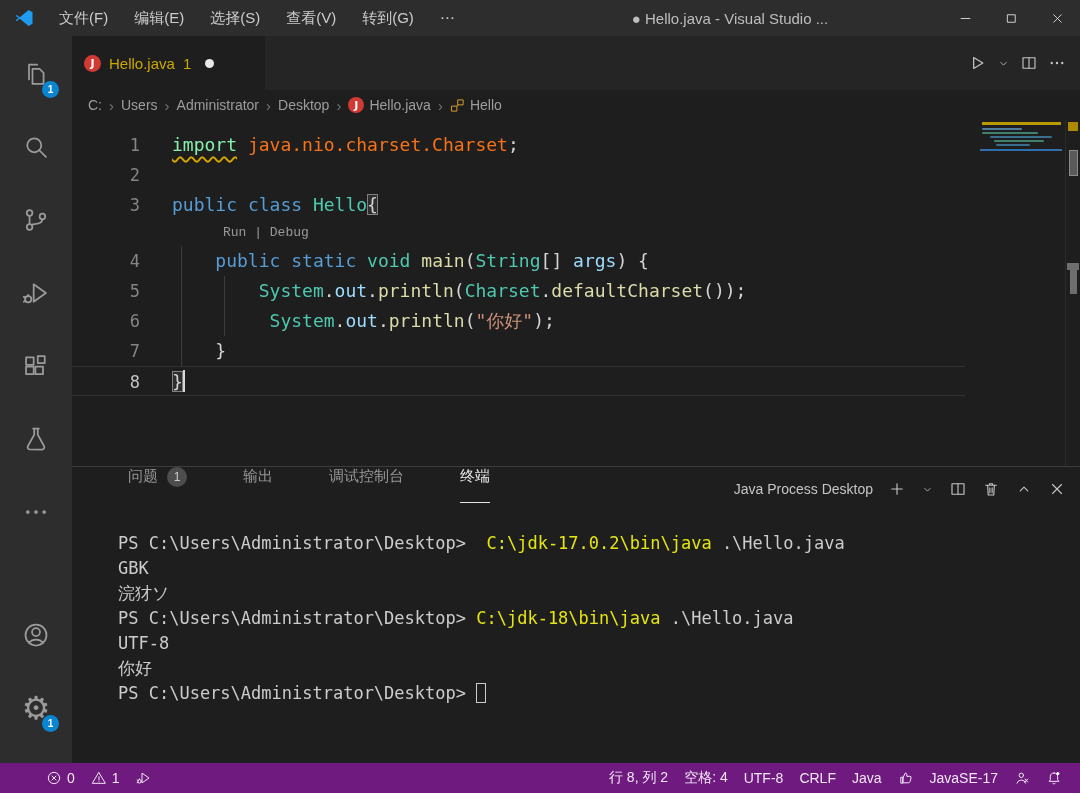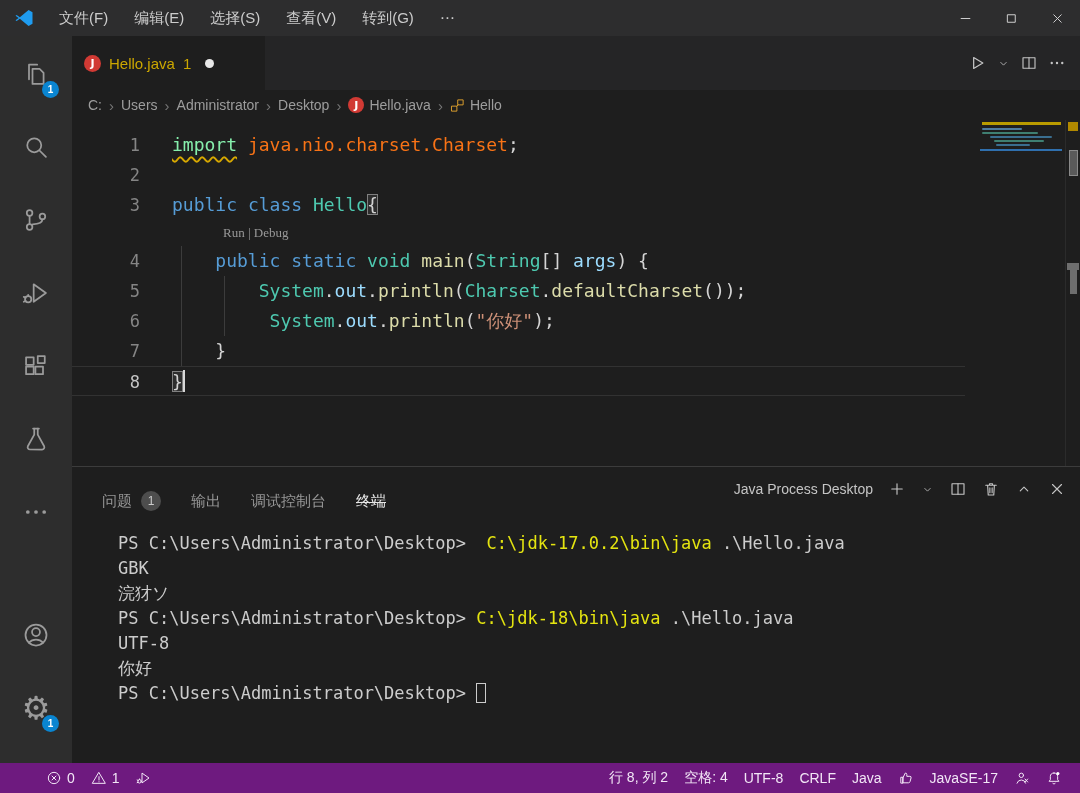--- a/index.html
+++ b/index.html
@@ -45,39 +45,39 @@
 
   
   .editor{flex:1;position:relative;background:#1e1e1e;overflow:hidden;
     font-family:"DejaVu Sans Mono","Liberation Mono",monospace;font-size:18px;}
   .code-area{position:absolute;left:0;top:10px;right:115px;}
   .code-line{display:flex;height:30px;line-height:30px;white-space:pre;}
   .ln{flex:0 0 100px;text-align:right;padding-right:32px;color:#858585;font-size:17px;}
   .line-current{border-top:1px solid rgba(255,255,255,0.09);border-bottom:1px solid rgba(255,255,255,0.09);}
   .line-current .ln{color:#c6c6c6;}
   .codelens{height:26px;line-height:26px;font-size:13px;color:#999999;padding-left:151px;
-    font-family:Liberation Serif, serif;}
+    font-family:Liberation Mono, monospace;}
   .brk{outline:1px solid #808080;outline-offset:-1px;background:rgba(120,120,120,0.18);}
   .squiggle{text-decoration:underline;text-decoration-style:wavy;text-decoration-color:#d7a800;text-underline-offset:5px;text-decoration-thickness:1.5px;}
   .caret{display:inline-block;width:2px;height:22px;background:#d8d8d8;vertical-align:-4px;}
   .guide{position:absolute;width:1px;background:#3c3c3c;}
   .minimap{position:absolute;top:0;right:14px;width:86px;bottom:0;border-right:1px solid #2b2b2b;}
   .mini-warn{position:absolute;left:2px;right:4px;top:2px;height:3px;background:#b99b00;}
   .mini-row{position:absolute;height:2px;border-radius:1px;}
   .mini-cline{position:absolute;left:0;right:3px;top:29px;height:2px;background:#2f6fae;}
   .ruler{position:absolute;top:0;right:0;width:14px;bottom:0;}
   .ruler-warn{position:absolute;top:2px;left:2px;width:10px;height:9px;background:#b08800;}
   .ruler-g1{position:absolute;top:30px;left:3px;width:9px;height:26px;background:#5a5a5a;border:1px solid #8a8a8a;}
   .ruler-g2{position:absolute;top:143px;left:1px;width:12px;height:7px;background:#6e6e6e;}
   .ruler-g3{position:absolute;top:150px;left:4px;width:7px;height:24px;background:#6e6e6e;}
 
   
   .panel{flex:0 0 297px;border-top:1px solid #3c3c3c;display:flex;flex-direction:column;background:#1e1e1e;}
   .panel-header{flex:0 0 44px;display:flex;align-items:center;padding:0 14px 0 30px;font-size:15px;}
-  .panel-tab{margin-right:30px;color:#969696;display:flex;align-items:flex-end;gap:9px;height:44px;position:relative;}
+  .panel-tab{margin-right:30px;color:#969696;display:flex;align-items:flex-start;gap:9px;height:44px;position:relative;margin-left:26px;}
   .panel-tab.active{color:#e7e7e7;}
   .panel-tab.active::after{content:"";position:absolute;left:0;right:0;bottom:8px;height:1px;background:#e7e7e7;}
   .ptab-badge{width:20px;height:20px;border-radius:50%;background:#4d4d4d;color:#cccccc;font-size:12px;
     display:inline-flex;align-items:center;justify-content:center;}
   .panel-right{margin-left:auto;display:flex;align-items:center;gap:15px;color:#c5c5c5;font-size:14px;}
   .console-sel{display:flex;align-items:center;gap:7px;}
   .terminal{flex:1;padding:20px 0 0 46px;font-family:"DejaVu Sans Mono","Liberation Mono",monospace;
     font-size:17px;line-height:25px;color:#cccccc;white-space:pre;}
   .t-cursor{display:inline-block;width:10px;height:20px;border:1px solid #cccccc;vertical-align:-4px;}
 
@@ -99,20 +99,21 @@
         </svg>
       </span>
     <div class="menu">
         <div class="menu-item">文件(F)</div>
         <div class="menu-item">编辑(E)</div>
         <div class="menu-item">选择(S)</div>
         <div class="menu-item">查看(V)</div>
         <div class="menu-item">转到(G)</div>
         <div class="menu-item">⋯</div>
       </div>
+    <div class="title-text">● Hello.java - Visual Studio ...</div>
     <div class="win-controls">
         <div class="win-btn">
           <span class="icon">
             <svg width="15" height="15" viewBox="0 0 24 24" fill="none" stroke="currentColor" stroke-width="1.5" stroke-linecap="round" stroke-linejoin="round">
               <path d="M5 12h14"></path>
             </svg>
           </span>
         </div>
         <div class="win-btn">
           <span class="icon">

